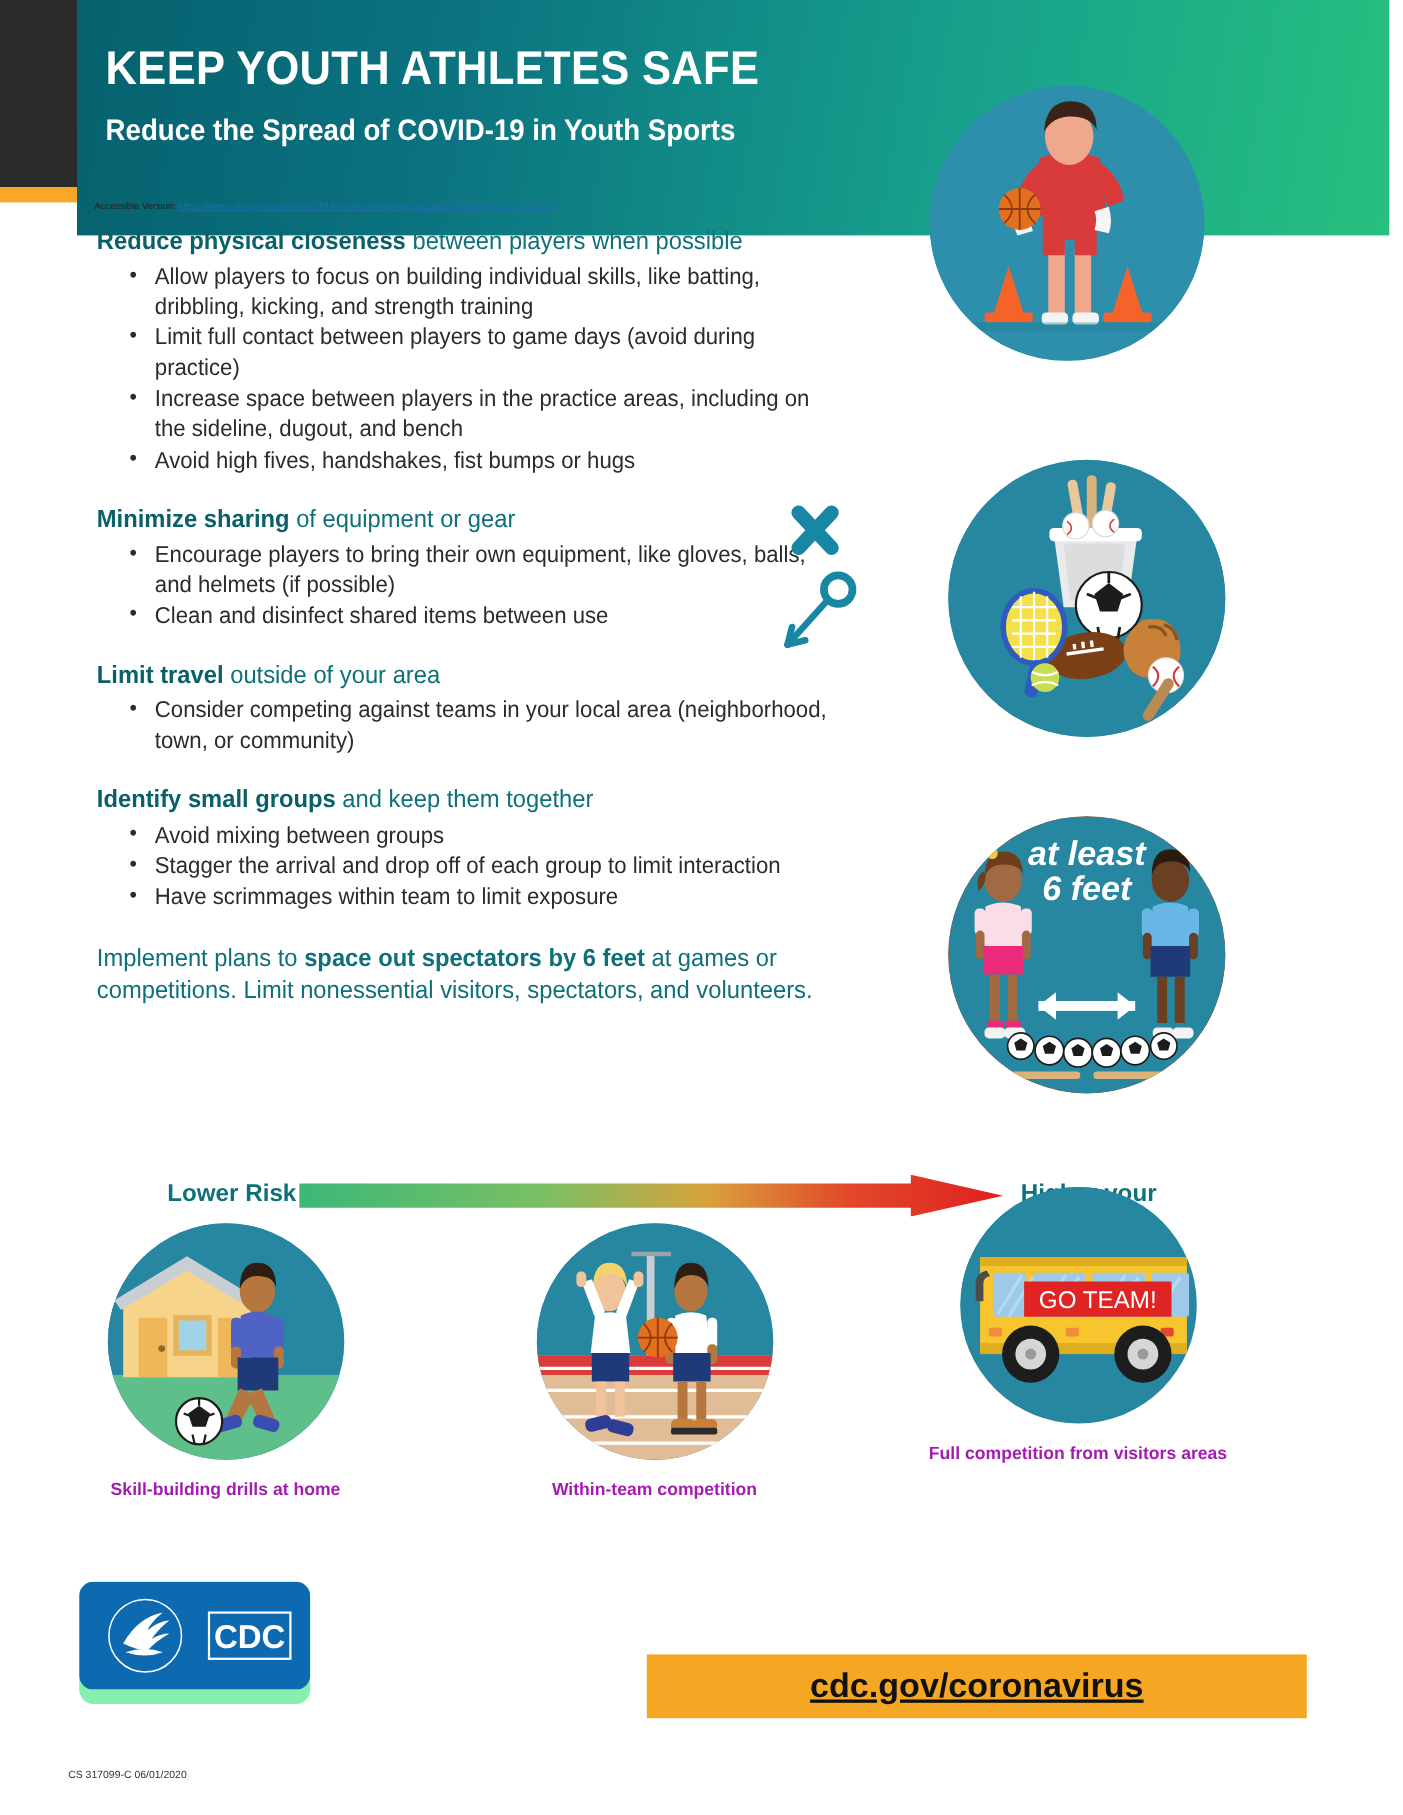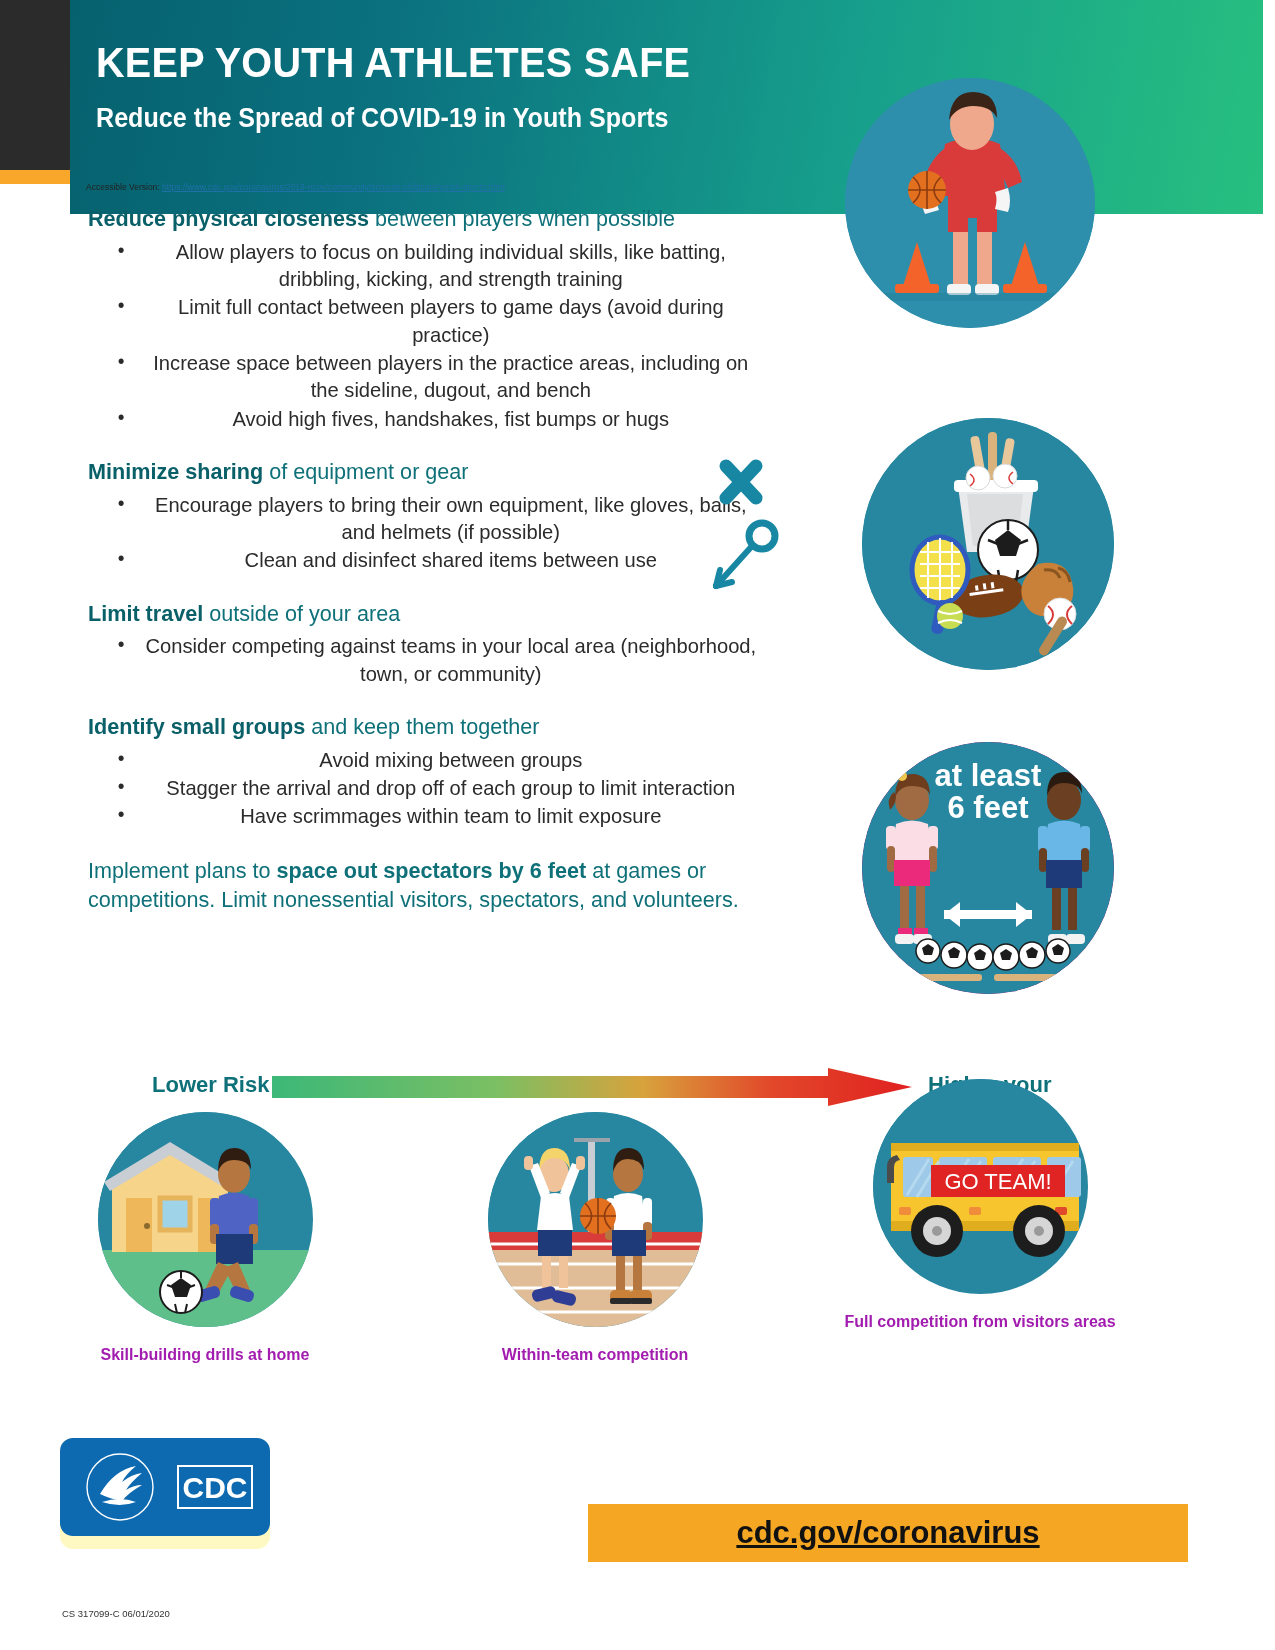--- a/index.html
+++ b/index.html
@@ -54,21 +54,21 @@
 
   
   .content { position:absolute; left:88px; top:205px; width:700px; }
   .sec-head {
     font-size:22.5px; color:#0e7078; line-height:1.28;
     font-family:"Liberation Sans Narrow","Liberation Sans",sans-serif;
     transform:scaleX(0.96); transform-origin:left center;
     margin-bottom:4px;
   }
   .sec-head b { font-weight:bold; color:#0a6068; }
-  ul.bullets { list-style:none; margin:0 0 0 22px;text-align:center; }
+  ul.bullets { list-style:none; margin:0 0 0 22px; }
   ul.bullets li {
     position:relative; padding-left:32px;
     font-size:21px; line-height:1.30; color:#2b2b2b;
     font-family:"Liberation Sans Narrow","Liberation Sans",sans-serif;
     transform:scaleX(0.96); transform-origin:left center;
     margin-bottom:1px;
   }
   ul.bullets li::before {
     content:"•"; position:absolute; left:8px; top:-1px;
     color:#2b2b2b; font-size:20px;
@@ -83,21 +83,21 @@
 
   
   .doodle { position:absolute; left:700px; top:450px; width:110px; height:160px; }
 
   
   .ill-circle {
     position:absolute; border-radius:50%; background:#2787a0; overflow:hidden;
   }
   #ill-athlete { left:845px; top:78px;  width:250px; height:250px; background:#2e8fad; }
   #ill-equip   { left:862px; top:418px; width:252px; height:252px; background:#2787a0; }
-  #ill-6feet   { left:862px; top:742px; width:252px; height:252px; background:#701a75; }
+  #ill-6feet   { left:862px; top:742px; width:252px; height:252px; background:#c2410c;font-style:italic; }
 
   .sixft-text {
     position:absolute; left:0; right:0; top:18px; text-align:center;
     color:#fff; font-size:31px; font-weight:bold; line-height:1.02;
     font-family:"Liberation Sans Narrow","Liberation Sans",sans-serif;
   }
   .risk-label {
     position:absolute; font-size:22px; font-weight:bold; color:#0e7078;
     font-family:"Liberation Sans Narrow","Liberation Sans",sans-serif;
   }
@@ -116,22 +116,22 @@
     background:#2787a0;
   }
   .card-cap {
     margin-top:18px; font-size:16px; font-weight:bold; color:#a21caf;
     line-height:1.24;
     font-family:"Liberation Sans Narrow","Liberation Sans",sans-serif;
   }
 
   
   .cdc-logo {
-    position:absolute; left:60px; top:1438px;
-    width:210px; height:111px; border-radius:13px; background:#fef9c3;
+    position:absolute; left:72px; top:1438px;
+    width:210px; height:111px; border-radius:13px; background:#86efac;
   }
   .cs-code {
     position:absolute; left:62px; top:1608px;
     font-size:9.5px; color:#333;
     font-family:"Liberation Sans Narrow","Liberation Sans",sans-serif;
   }
   .url-banner {
     position:absolute; left:588px; top:1504px; width:600px; height:58px;
     background:#f5a623; display:flex; align-items:center; justify-content:center;
   }

